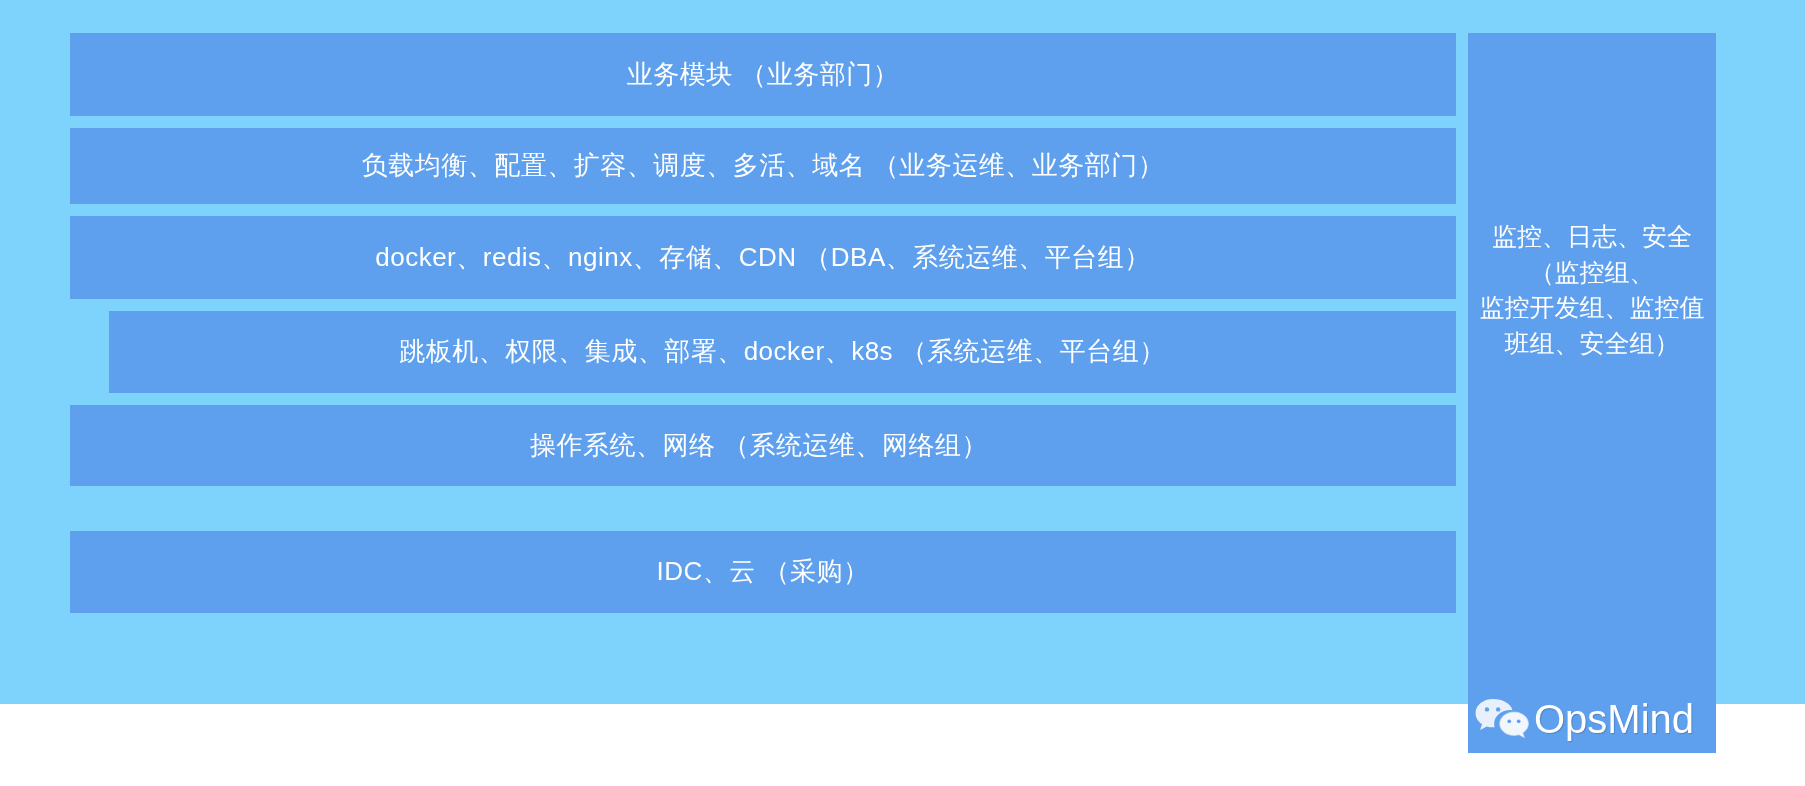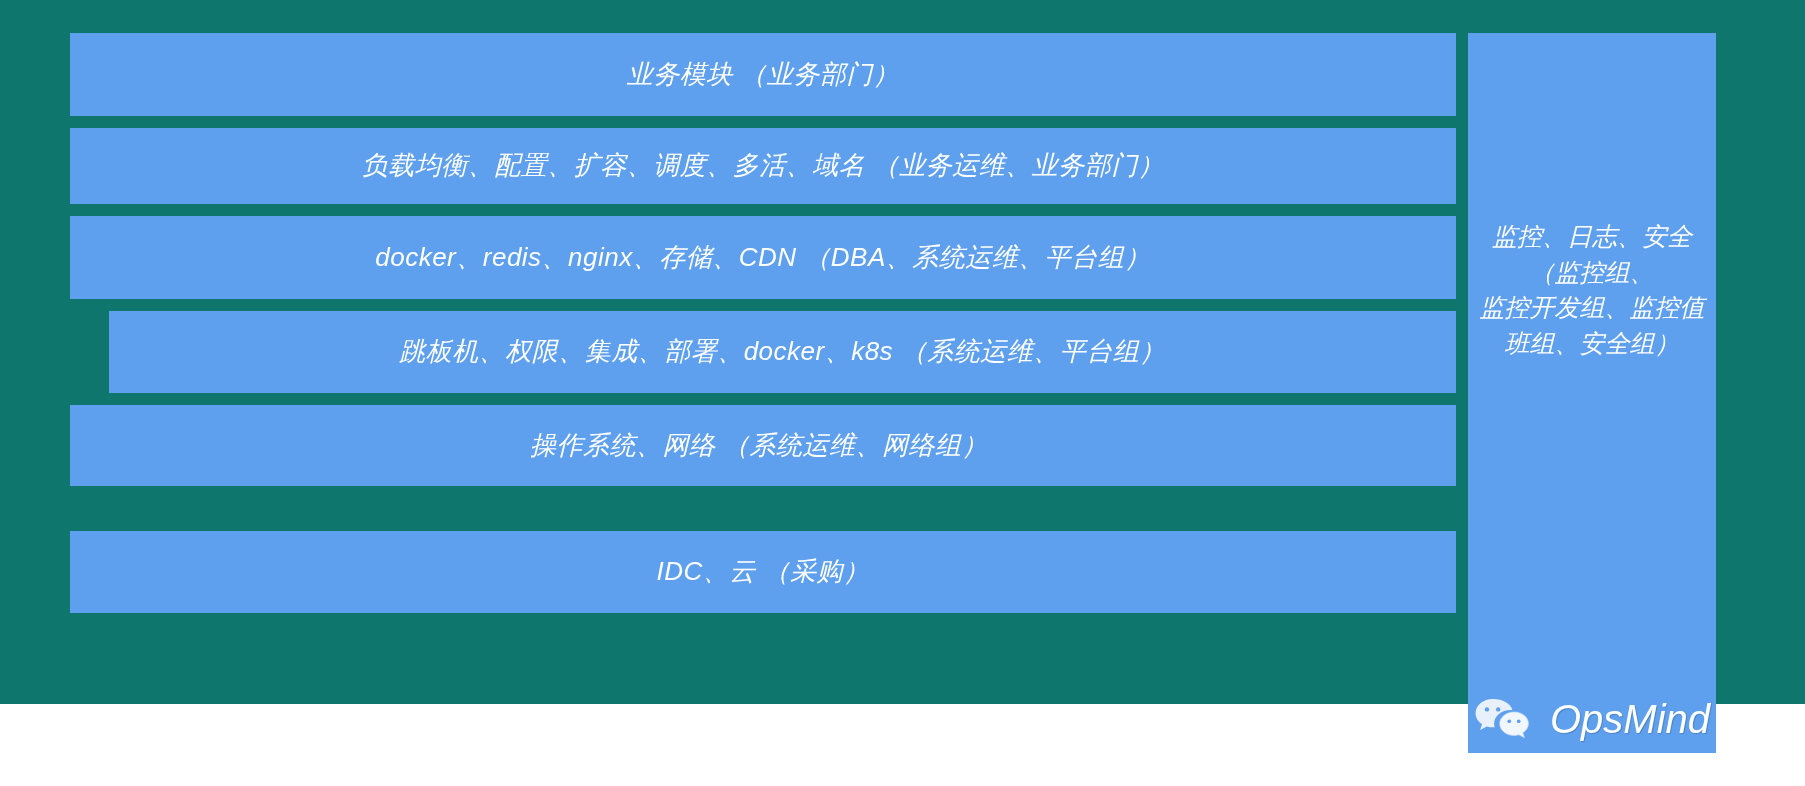--- a/index.html
+++ b/index.html
@@ -10,22 +10,21 @@
   body {
     width: 1805px;
     height: 786px;
     font-family: "Liberation Sans", "DejaVu Sans", sans-serif;
     overflow: hidden;
   }
   #stack-diagram {
     position: relative;
     width: 1805px;
     height: 704px;
-    background: #0f766e;
-    font-style: italic;
+    background: #7dd3fc;
   }
 
   
   .layer-stack {
     position: absolute;
     left: 70px;
     top: 33px;
     width: 1386px;
     height: 720px;
     display: flex;
@@ -82,21 +81,21 @@
     padding: 0 4px;
     box-sizing: border-box;
     white-space: pre-line;
   }
   .sidebar-logo {
     position: absolute;
     left: 6px;
     bottom: 12px;
     display: flex;
     align-items: center;
-    gap: 20px;
+    gap: 4px;
   }
   .wechat-icon {
     width: 56px;
     height: 44px;
     position: relative;
     flex: 0 0 auto;
   }
   .logo-text {
     font-size: 40px;
     color: #ffffff;

